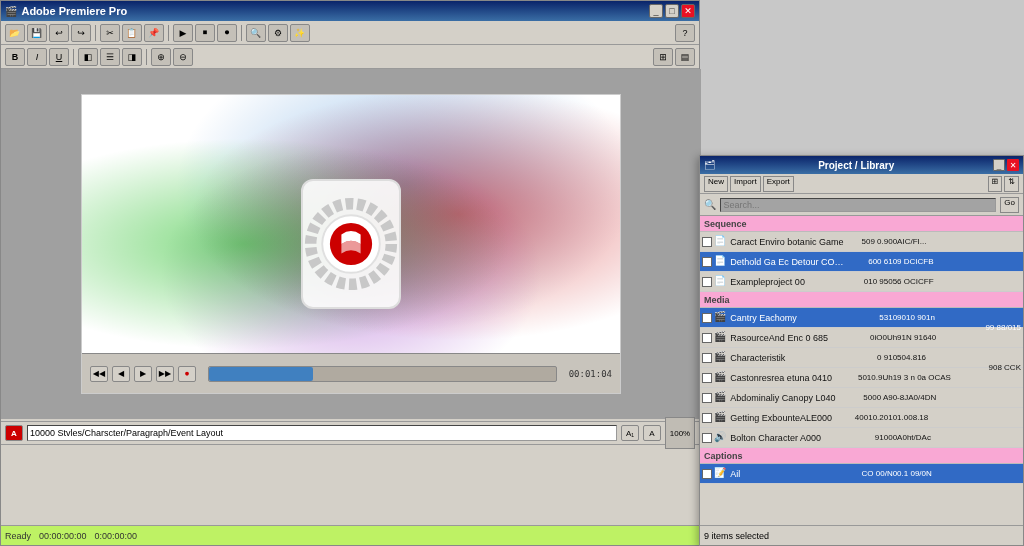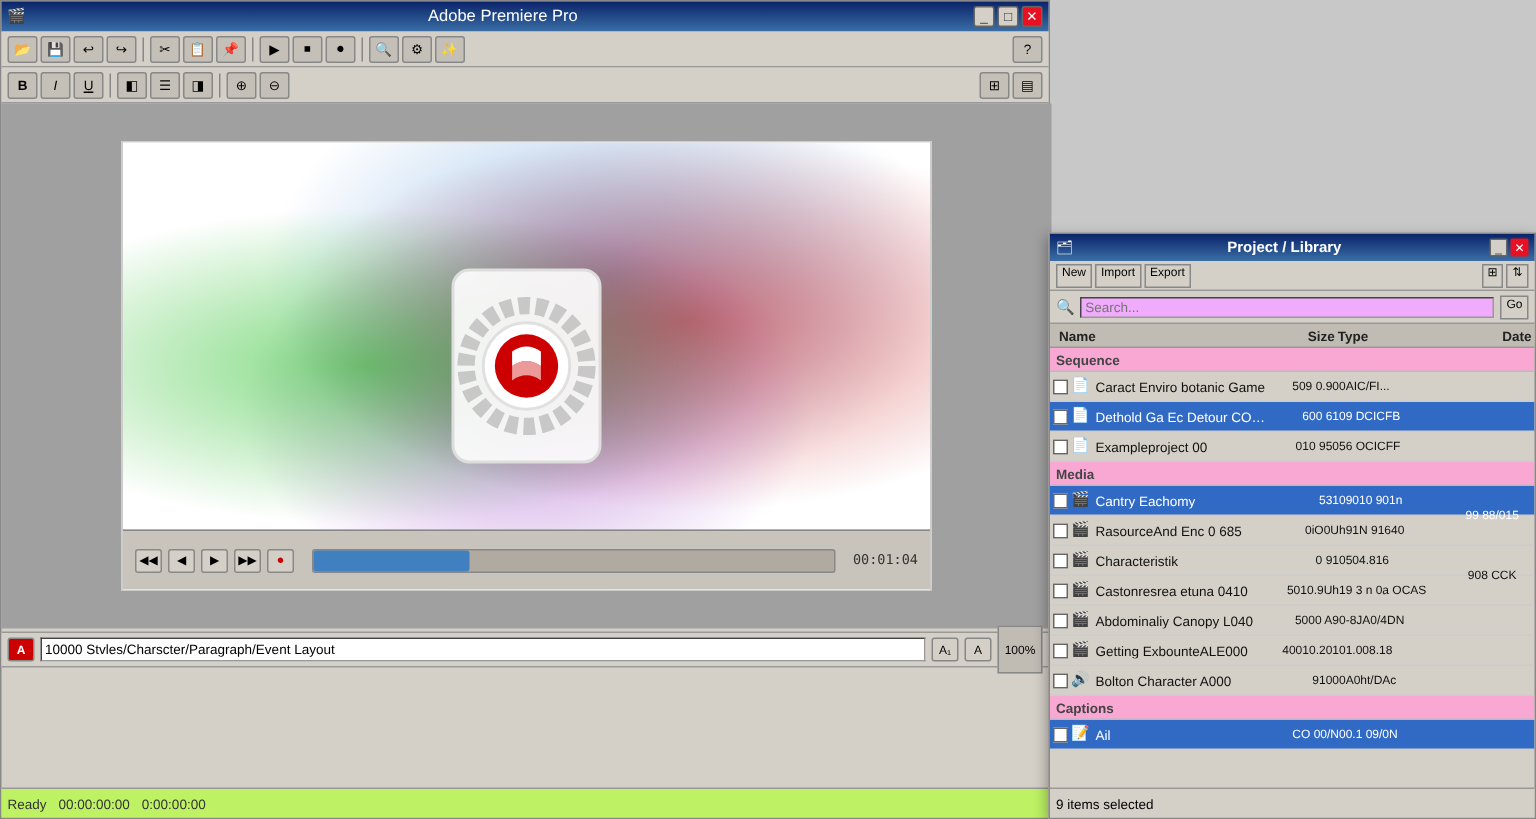--- a/index.html
+++ b/index.html
@@ -27,24 +27,23 @@
     .title-bar {
       height: 20px;
       background: linear-gradient(to bottom, #0a246a, #3a6ea5);
       display: flex;
       align-items: center;
       padding: 0 4px;
       color: white;
     }
     .title-bar-title {
       font-size: 11px;
-      font-weight: normal;
+      font-weight: bold;
       color: white;
       flex: 1;
-      text-align: center;
     }
     .title-bar-controls {
       display: flex;
       gap: 2px;
     }
     .title-btn {
       width: 14px;
       height: 14px;
       border: 1px solid #666;
       border-radius: 2px;
@@ -310,21 +309,21 @@
       border-bottom: 1px solid #999;
       display: flex;
       align-items: center;
       padding: 0 4px;
       gap: 4px;
     }
 
     .rp-search-input {
       flex: 1;
       height: 14px;
-      background: #f0abfc;
+      background: #a3a3a3;
       border: 1px inset #999;
       font-size: 9px;
       padding: 0 2px;
     }
 
     
     .rp-headers {
       height: 16px;
       background: #c0bcb4;
       border-bottom: 1px solid #999;
@@ -363,21 +362,21 @@
     .rp-file-icon {
       width: 14px;
       height: 14px;
       margin-right: 3px;
       font-size: 10px;
     }
 
     .rp-file-name { width: 120px; overflow: hidden; white-space: nowrap; text-overflow: ellipsis; }
     .rp-file-size { width: 55px; text-align: right; font-size: 8px; }
     .rp-file-type { width: 75px; font-size: 8px; }
-    .rp-file-date { width: 55px; text-align: center; font-size: 8px; margin-top: 20px; }
+    .rp-file-date { width: 55px; text-align: right; font-size: 8px; margin-top: 20px; }
 
     
     .rp-group-header {
       height: 16px;
       background: #f9a8d4;
       display: flex;
       align-items: center;
       padding: 0 4px;
       font-size: 9px;
       font-weight: bold;
@@ -554,26 +553,20 @@
     <div class="tb-btn">⊞</div>
     <div class="tb-btn">⇅</div>
   </div>
 
   <div class="rp-search">
     <span style="font-size:10px;">🔍</span>
     <input class="rp-search-input" placeholder="Search..." style="">
     <div class="tb-btn">Go</div>
   </div>
 
-  <div class="rp-headers">
-    <div class="rp-col-name">Name</div>
-    <div class="rp-col-size">Size</div>
-    <div class="rp-col-type">Type</div>
-    <div class="rp-col-date">Date</div>
-  </div>
 
   <div class="rp-filelist" id="file-list-container">
   <div class="rp-group-header">Sequence</div>
       <div class="rp-file-row">
         <div class="rp-checkbox"></div>
         <span class="rp-file-icon">📄</span>
         <div class="rp-file-name">Caract Enviro botanic Game</div>
         <div class="rp-file-size">509 0.900</div>
         <div class="rp-file-type">AIC/FI...</div>
         <div class="rp-file-date"></div>

